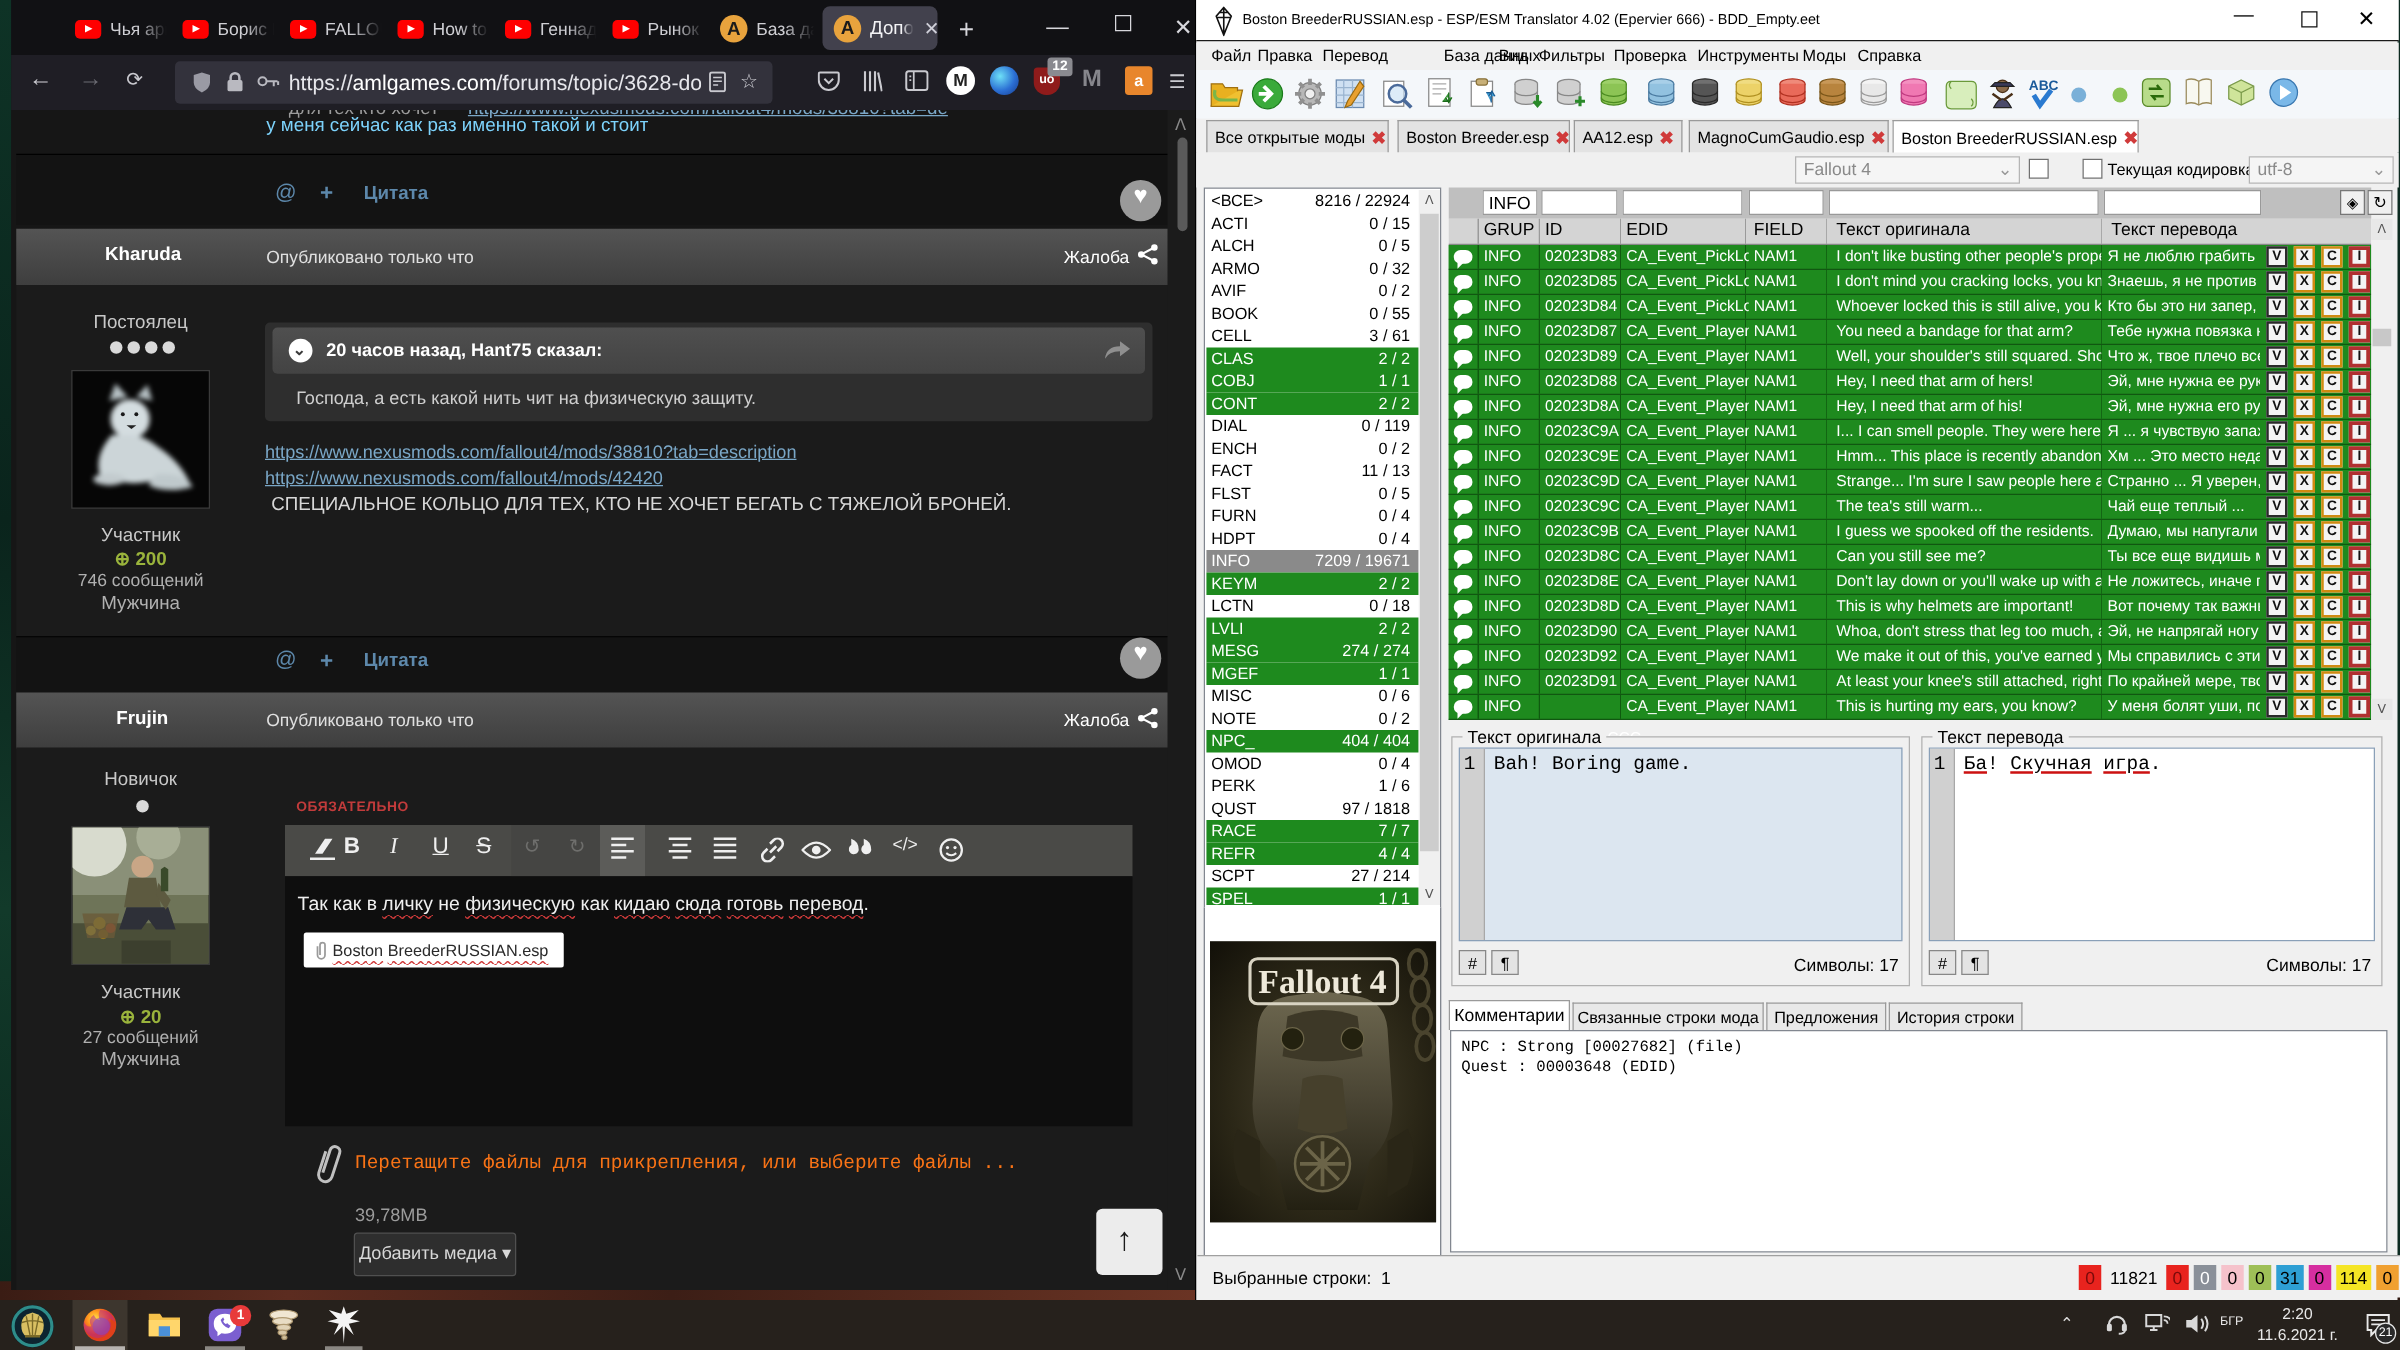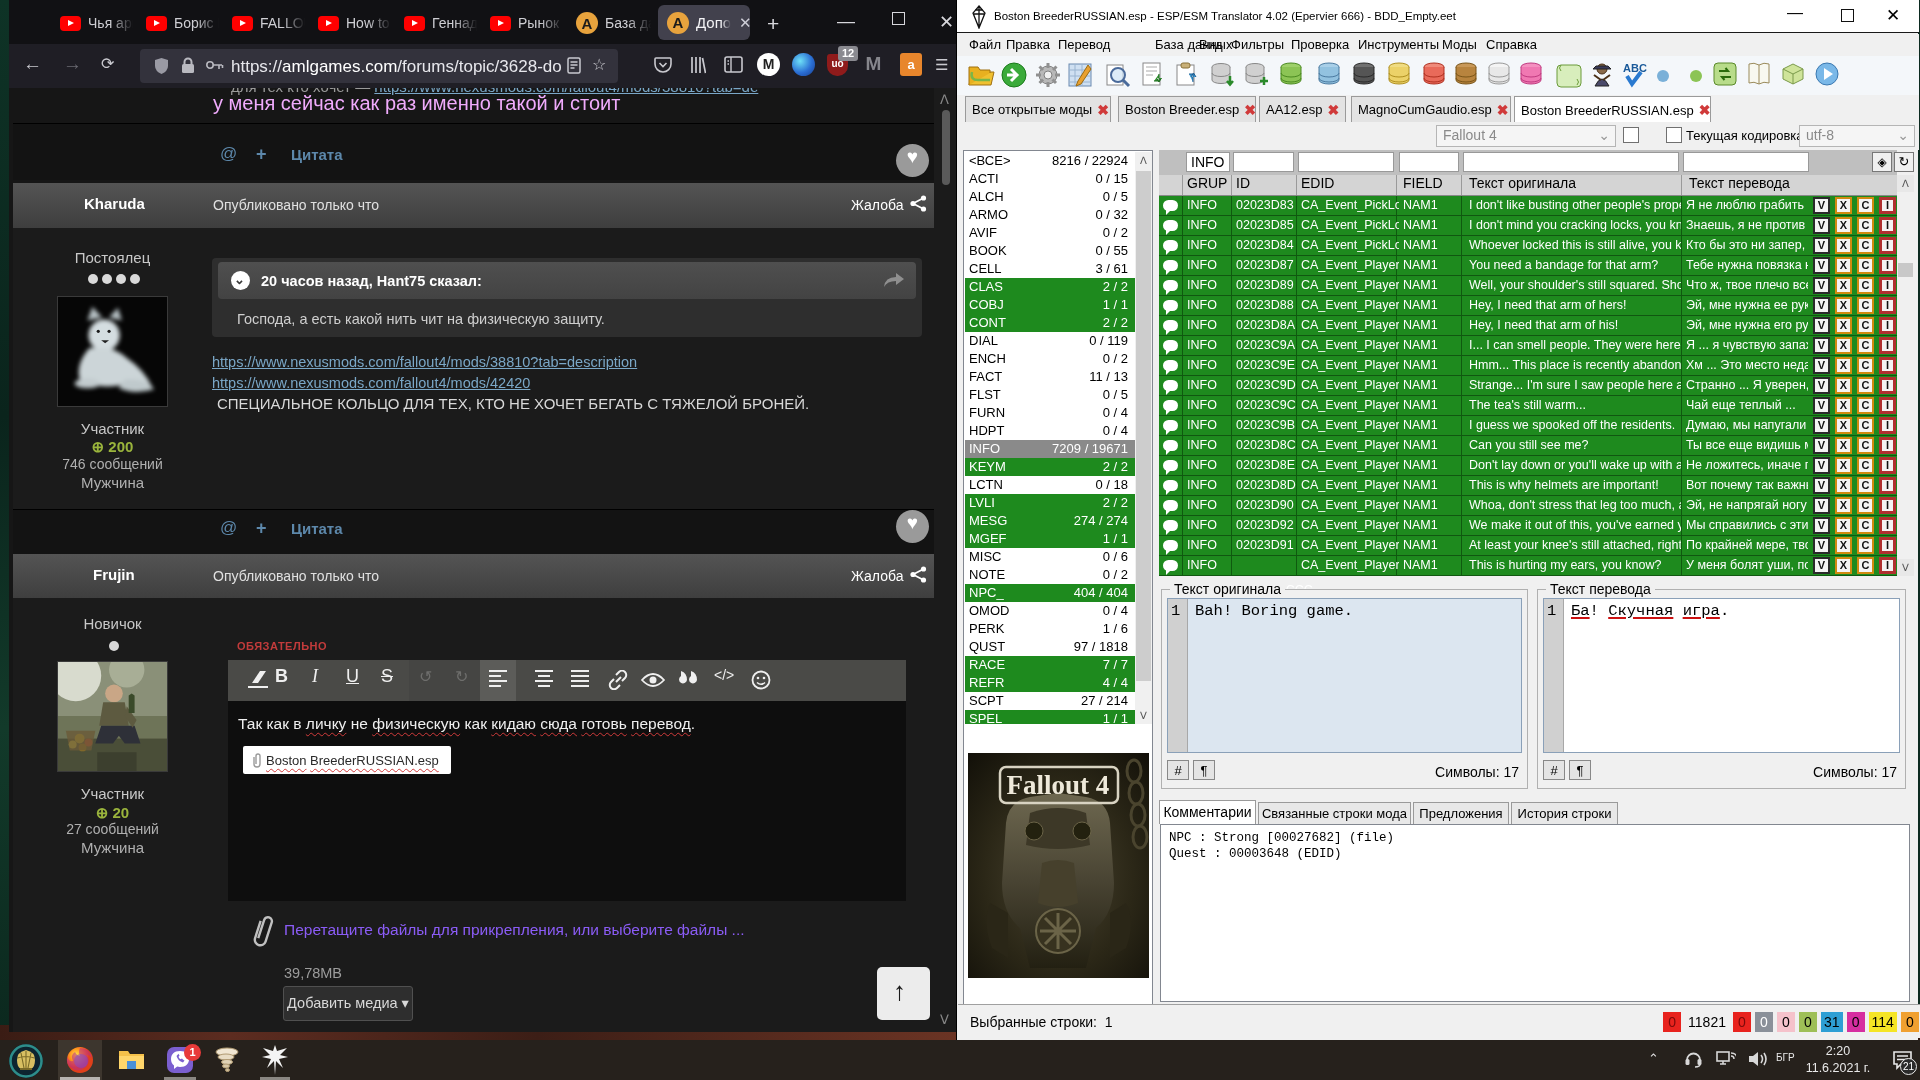--- a/index.html
+++ b/index.html
@@ -153,21 +153,21 @@
       <div class="abs" style="left:783px;top:9px;width:23px;height:23px;border-radius:50%;background:radial-gradient(circle at 35% 35%,#6ee0f7,#2b6fd4 55%,#173a8a);"></div>
       <div class="abs" style="left:818px;top:10px;width:21px;height:22px;background:#8f1b1b;border-radius:3px 3px 10px 10px;color:#fff;font-size:10px;text-align:center;line-height:20px;font-weight:bold;">uᴏ</div>
       <div class="abs" style="left:829px;top:2px;min-width:20px;height:15px;background:#8a8a90;border-radius:3px;color:#fff;font-size:11px;font-weight:bold;text-align:center;line-height:15px;">12</div>
       <div class="abs" style="left:853px;top:9px;width:23px;height:23px;color:#86868c;font-weight:bold;font-size:19px;text-align:center;">M</div>
       <div class="abs" style="left:891px;top:9px;width:22px;height:23px;background:#e8862c;border-radius:3px;color:#fff;font-size:13px;font-weight:bold;text-align:center;line-height:23px;">a</div>
       <div class="abs" style="left:926px;top:12px;color:#c9c9cf;font-size:15px;">☰</div>
     </div>
     <div class="abs" id="content">
 
       <div class="abs" style="left:222px;top:-10px;color:#9a9a9a;font-size:15px;">для тех кто хочет — <span class="link">https://www.nexusmods.com/fallout4/mods/38810?tab=de</span></div>
-      <div class="abs" style="left:204px;top:4px;color:#f0abfc;font-size:20px;">у меня сейчас как раз именно такой и стоит</div>
+      <div class="abs" style="left:204px;top:4px;color:#7dd3fc;font-size:15px;">у меня сейчас как раз именно такой и стоит</div>
       <div class="abs sep" style="left:4px;top:35px;width:922px;height:1px;"></div>
 
       <div class="abs actrow" style="top:36px;height:56px;"></div>
       <div class="abs" style="left:211px;top:56px;color:#5d88ab;font-size:17px;">@</div>
       <div class="abs" style="left:247px;top:56px;color:#5d88ab;font-size:18px;font-weight:bold;">+</div>
       <div class="abs" style="left:282px;top:58px;color:#5d88ab;font-size:15px;font-weight:bold;">Цитата</div>
       <div class="abs heart" style="left:887px;top:56px;"></div>
 
       <div class="abs postbar" style="top:95px;"></div>
       <div class="abs" style="left:75px;top:107px;color:#fff;font-size:15px;font-weight:bold;">Kharuda</div>
@@ -323,21 +323,21 @@
       <svg class="abs" style="left:241px;top:665px;" width="14" height="15" viewBox="0 0 14 15">
           <path d="M4 4 v7 a3 3 0 0 0 6 0 V3 a2 2 0 0 0 -4 0 v8" fill="none" stroke="#9a9a9a" stroke-width="1.4"></path>
         </svg>
       <div class="abs" style="left:257px;top:665px;color:#2a2a2a;font-size:13px;white-space:nowrap;"><span class="sq">Boston</span> <span class="sq">BreederRUSSIAN.esp</span></div>
 
       <svg class="abs" style="left:238px;top:826px;" width="30" height="38" viewBox="0 0 30 38">
           <g transform="rotate(18 15 19)">
             <path d="M10 8 v18 a5.5 5.5 0 0 0 11 0 V6 a4 4 0 0 0 -8 0 v19" fill="none" stroke="#c0c0c0" stroke-width="2.4"></path>
           </g>
         </svg>
-      <div class="abs" style="left:275px;top:833px;color:#8b5cf6;font-size:15.5px;">Перетащите файлы для прикрепления, или выберите файлы ...</div>
+      <div class="abs" style="left:275px;top:833px;color:#f97316;font-size:15.5px;font-family:Liberation Mono, monospace;">Перетащите файлы для прикрепления, или выберите файлы ...</div>
       <div class="abs" style="left:275px;top:877px;color:#9c9c9c;font-size:14.5px;">39,78MB</div>
       <div class="abs" style="left:274px;top:898px;width:130px;height:35px;background:#2e2e2e;border:1px solid #505050;border-radius:3px;color:#d8d8d8;font-size:14.5px;text-align:center;line-height:33px;">Добавить медиа ▾</div>
       <div class="abs" style="left:868px;top:879px;width:53px;height:53px;background:#ececec;border-radius:5px;"></div>
       <div class="abs" style="left:884px;top:888px;color:#1b1b1b;font-size:26px;font-weight:bold;">↑</div>
     </div>
 
     <div class="abs" style="left:925px;top:88px;width:22px;height:944px;background:#1b1b1b;"></div>
     <div class="abs" style="left:931px;top:92px;color:#888;font-size:13px;">ᐱ</div>
     <div class="abs" style="left:933px;top:110px;width:8px;height:75px;background:#5a5a5a;border-radius:4px;"></div>
     <div class="abs" style="left:931px;top:1012px;color:#888;font-size:13px;">ᐯ</div>

